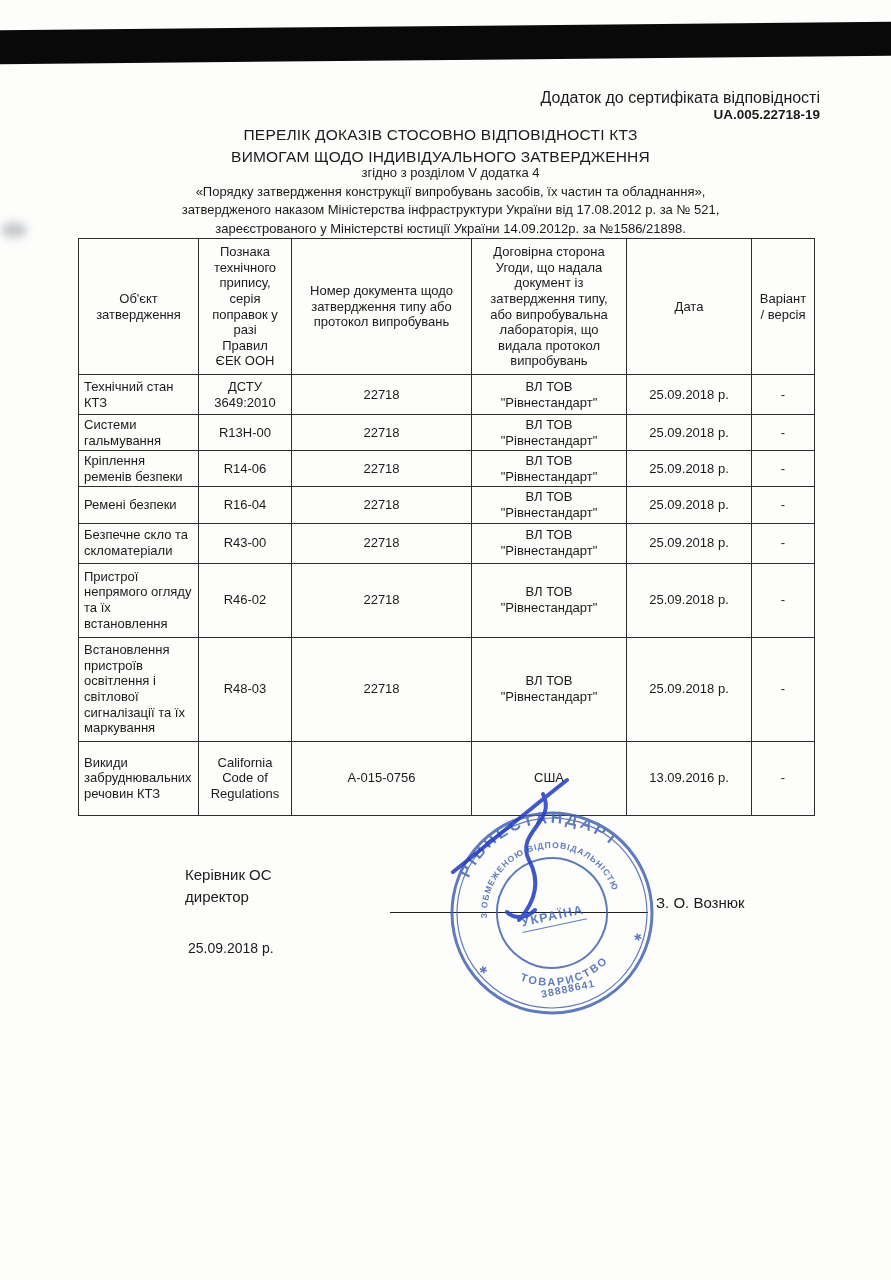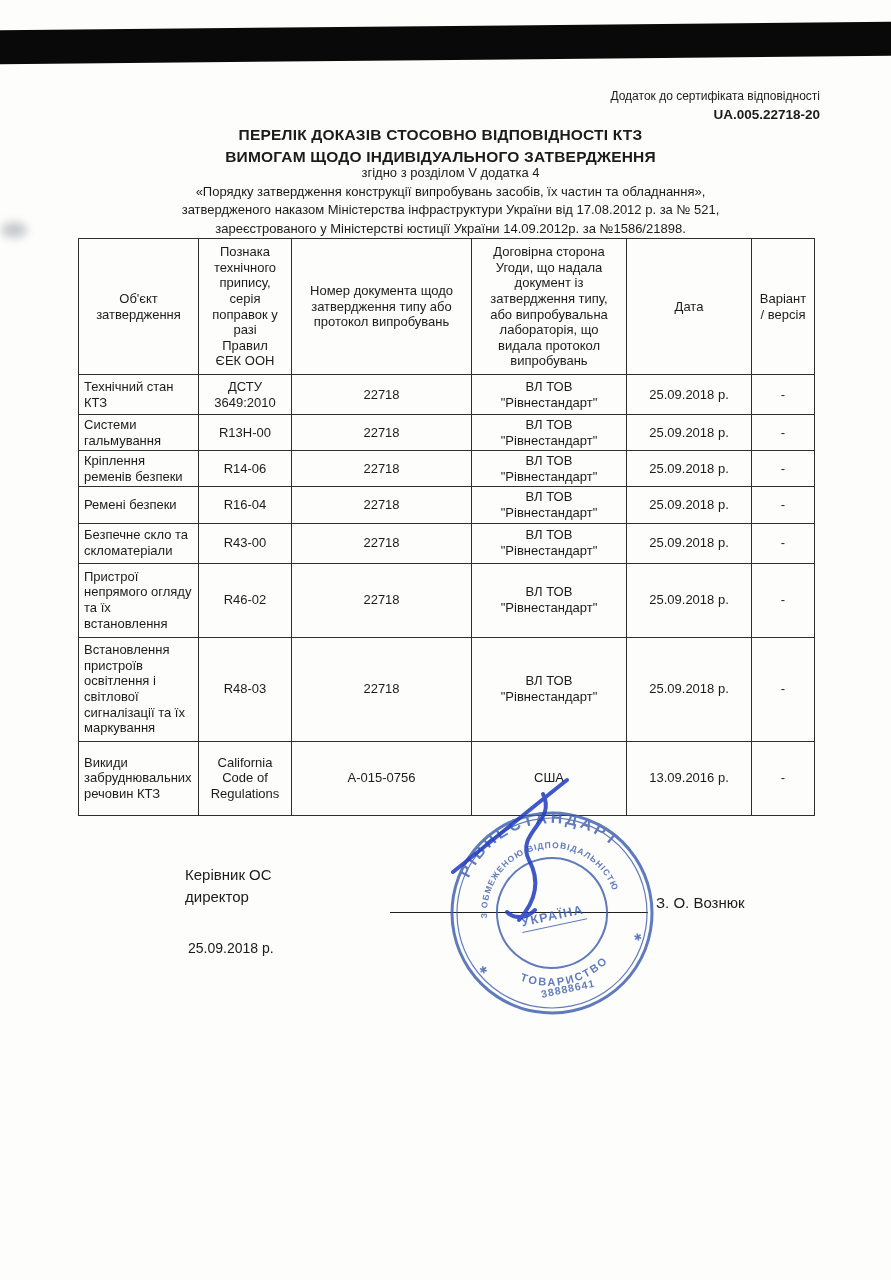--- a/index.html
+++ b/index.html
@@ -10,28 +10,28 @@
   }
   .scan-bar {
     position:absolute; top:26px; left:-8px; width:912px; height:34px;
     background:#090909; transform:rotate(-0.55deg);
   }
   .smudge {
     position:absolute; left:1px; top:222px; width:26px; height:16px;
     background:#9aa0a6; border-radius:50%; filter:blur(4px); opacity:.55;
   }
   .annex-note {
-    position:absolute; top:89px; right:71px; font-size:12px; text-align:right;
+    position:absolute; top:89px; right:71px; font-size:16px; text-align:right;
   }
   .cert-number {
     position:absolute; top:107px; right:71px; font-size:13.5px; font-weight:bold; text-align:right;
   }
   .doc-title {
     position:absolute; top:124px; left:0; right:10px; text-align:center;
-    font-size:15.5px; font-weight:bold; line-height:1.4; letter-spacing:.2px;
+    font-size:15.5px; font-weight:normal; line-height:1.4; letter-spacing:.2px;
   }
   .doc-subtitle {
     position:absolute; top:164px; left:0; right:6px; text-align:center;
     font-size:13px; line-height:1.44;margin-left:16px;
   }
   table.evidence {
     position:absolute; left:78px; top:238px; width:736px;
     border-collapse:collapse; table-layout:fixed;
   }
   table.evidence th, table.evidence td {
@@ -60,21 +60,21 @@
 </style>
 </head>
 <body>
 
 <div class="page">
 
   <div class="scan-bar"></div>
   <div class="smudge"></div>
 
   <div class="annex-note">Додаток до сертифіката відповідності</div>
-  <div class="cert-number">UA.005.22718-20</div>
+  <div class="cert-number">UA.005.22718-19</div>
 
   <div class="doc-title">
     <div>ПЕРЕЛІК ДОКАЗІВ СТОСОВНО ВІДПОВІДНОСТІ КТЗ</div>
     <div>ВИМОГАМ ЩОДО ІНДИВІДУАЛЬНОГО ЗАТВЕРДЖЕННЯ</div>
   </div>
 
   <div class="doc-subtitle">
     <div>згідно з розділом V додатка 4</div>
     <div>«Порядку затвердження конструкції випробувань засобів, їх частин та обладнання»,</div>
     <div>затвердженого наказом Міністерства інфраструктури України від 17.08.2012 р. за № 521,</div>

